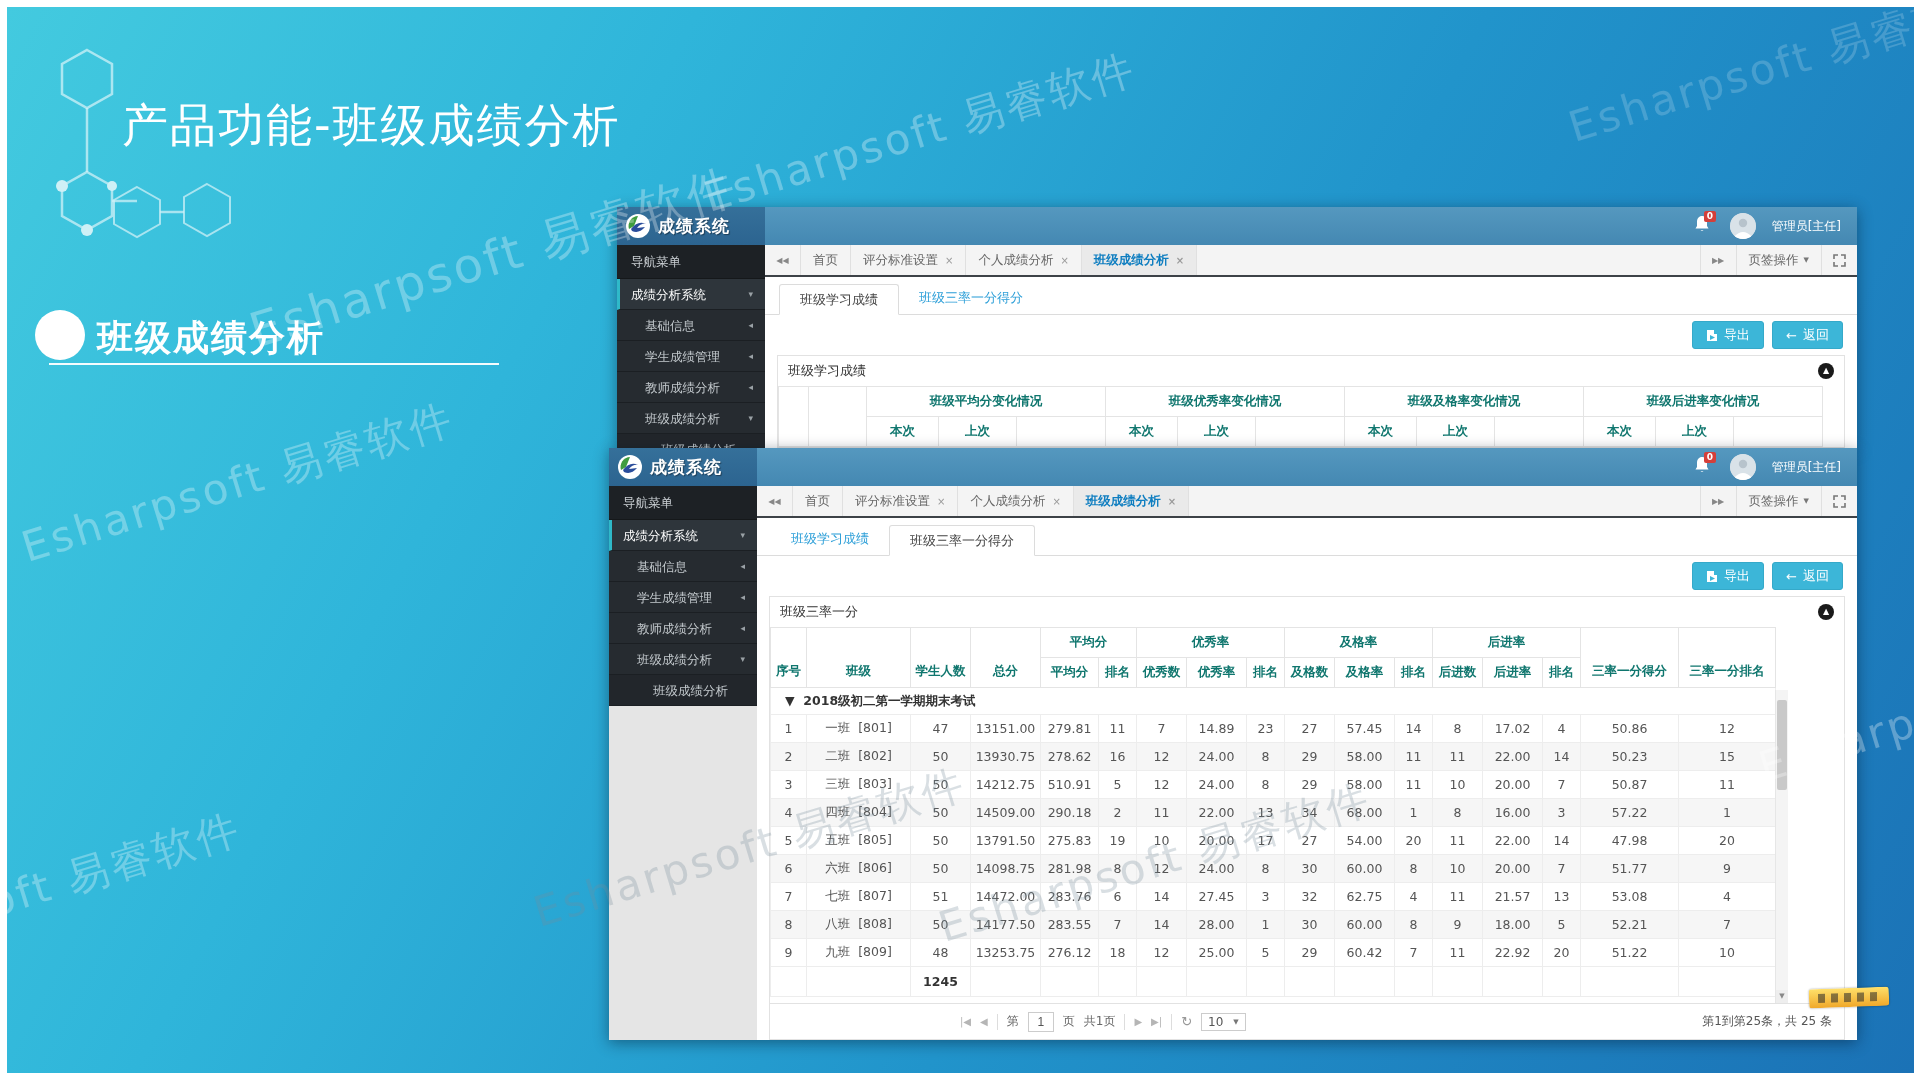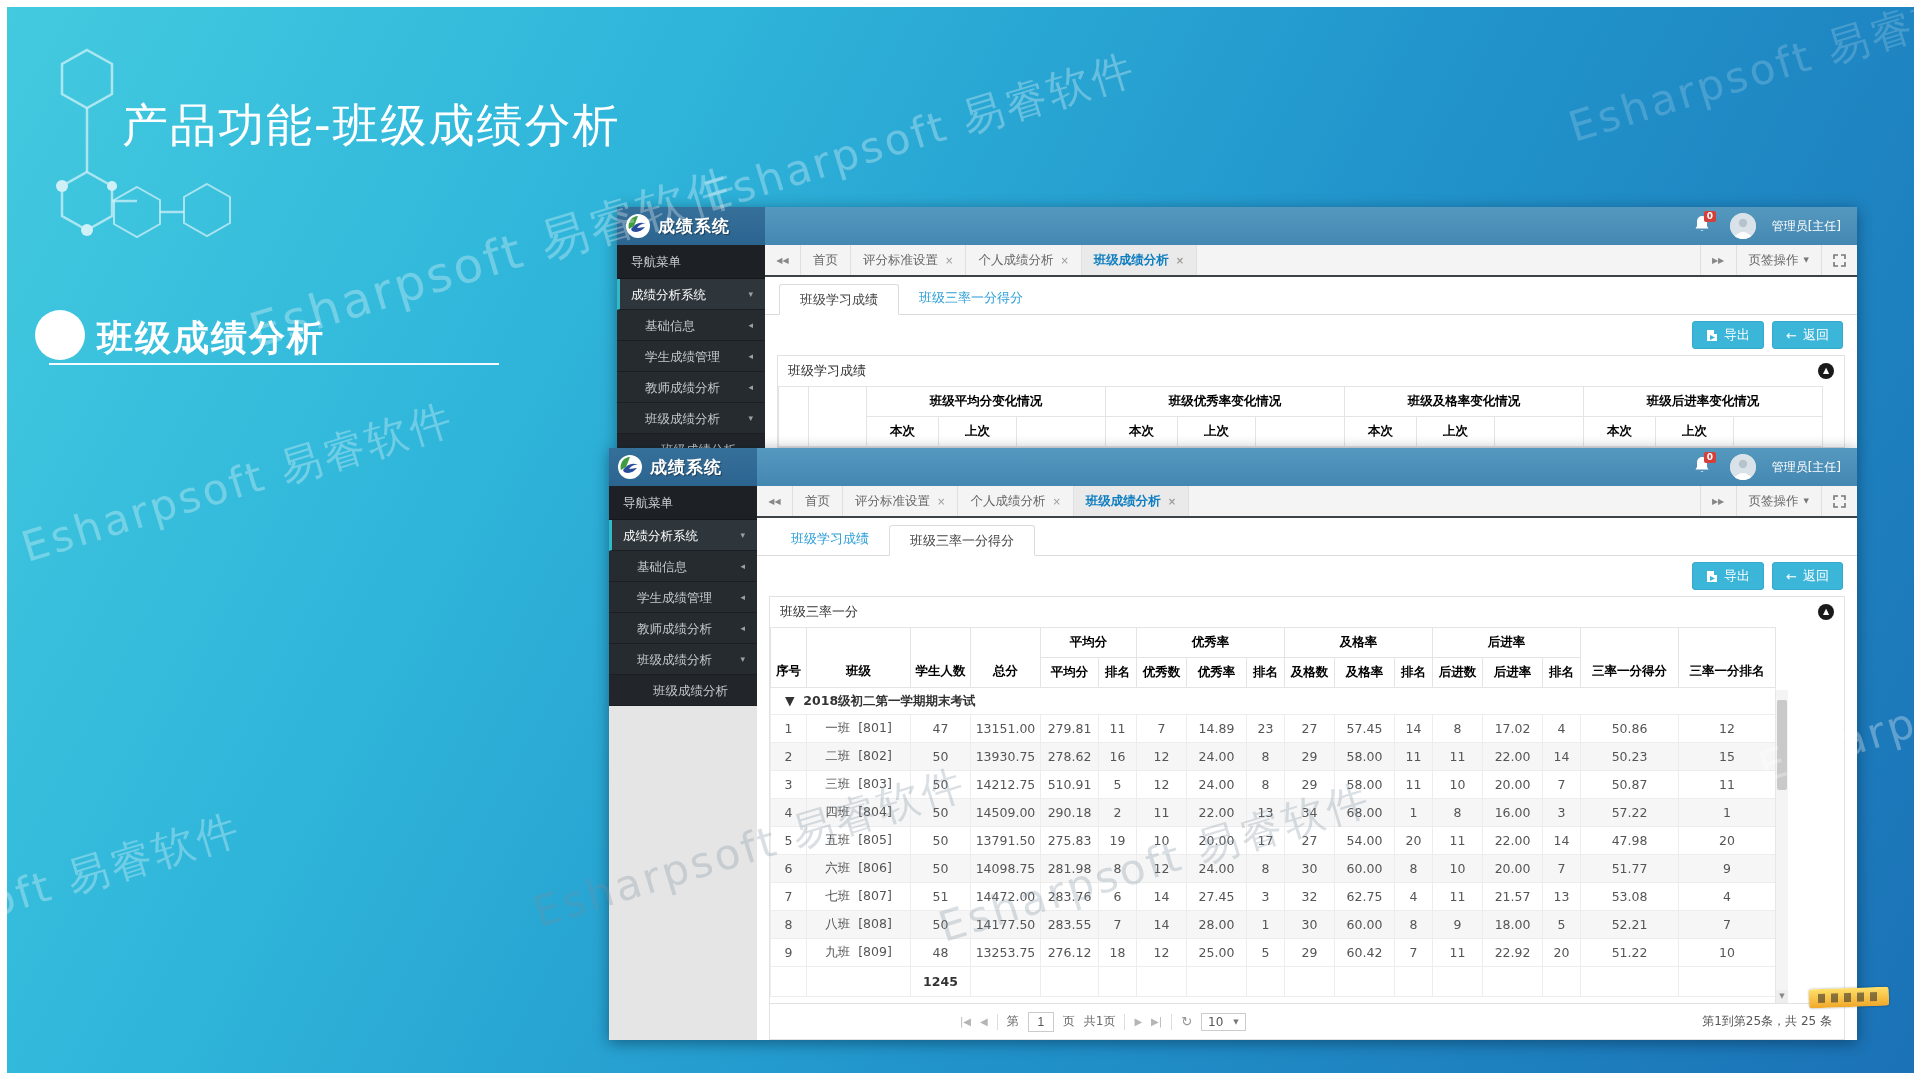--- a/index.html
+++ b/index.html
@@ -75,21 +75,21 @@
   .btns { position:absolute; right:14px; top:6px; display:flex; gap:8px; }
   .btn { display:inline-flex; align-items:center; gap:6px; background:#3cb6d8; color:#fff; font-size:13px;
          height:28px; padding:0 13px; border-radius:3px; border:1px solid #35a9c9; cursor:pointer; }
 
   .panel { margin:0 12px; border:1px solid #e2e2e2; flex:1; position:relative; background:#fff; overflow:hidden; }
   .panel-title { height:30px; line-height:30px; padding-left:10px; font-size:13px; color:#333; }
   .collapse-btn { position:absolute; right:10px; top:7px; width:16px; height:16px; border-radius:50%; background:#1a1a1a;
                   color:#fff; font-size:8px; line-height:16px; text-align:center; cursor:pointer; }
 
   table.grid { border-collapse:collapse; table-layout:fixed; font-size:12.5px; }
-  .grid th { border:1px solid #e4e4e4; font-weight:bold; color:#000000; height:30px; background:#fff; text-align:center; padding:0; }
+  .grid th { border:1px solid #e4e4e4; font-weight:bold; color:#0f766e; height:30px; background:#fff; text-align:center; padding:0; }
   .grid td { border:1px solid #ededed; height:28px; text-align:center; color:#555; white-space:pre; overflow:hidden; padding:0; }
   .grid .vb { vertical-align:bottom; padding-bottom:7px; }
   .grid tr.alt td { background:#f6f6f6; }
   .grid td.section-td { text-align:left; padding-left:14px; font-weight:bold; color:#333; height:27px; }
   .grid tr.totals td { font-weight:bold; color:#333; height:30px; }
 
   .vscroll { position:absolute; left:1005px; top:93px; bottom:36px; width:13px; background:#f4f4f4; border-left:1px solid #e6e6e6; }
   .vthumb { position:absolute; left:1px; top:10px; width:10px; height:90px; background:#c9c9c9; border-radius:2px; }
   .vdown { position:absolute; left:0; bottom:0; width:12px; height:13px; font-size:7px; color:#888; text-align:center; line-height:13px; background:#eee; }
 

